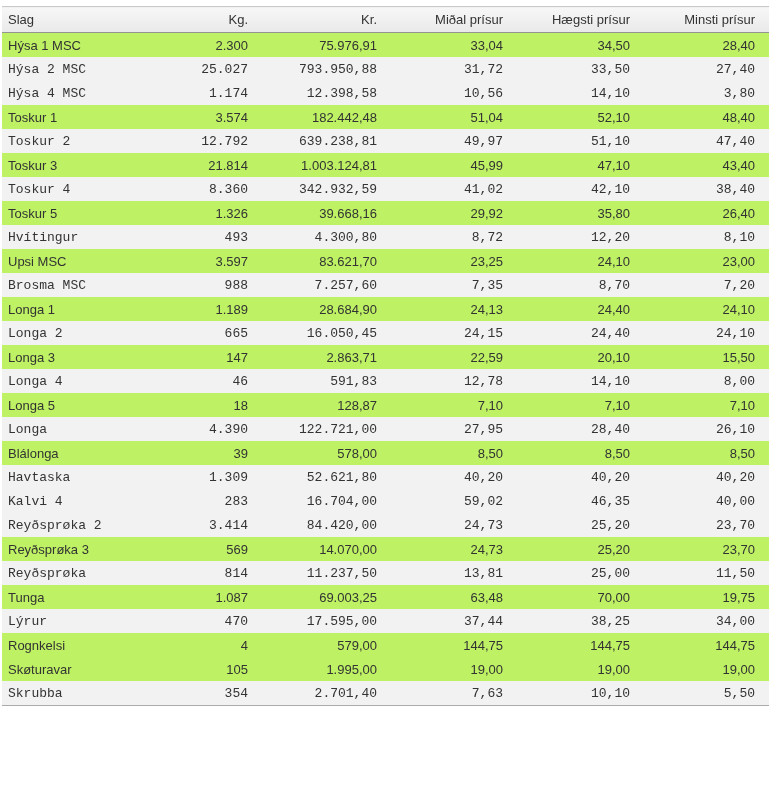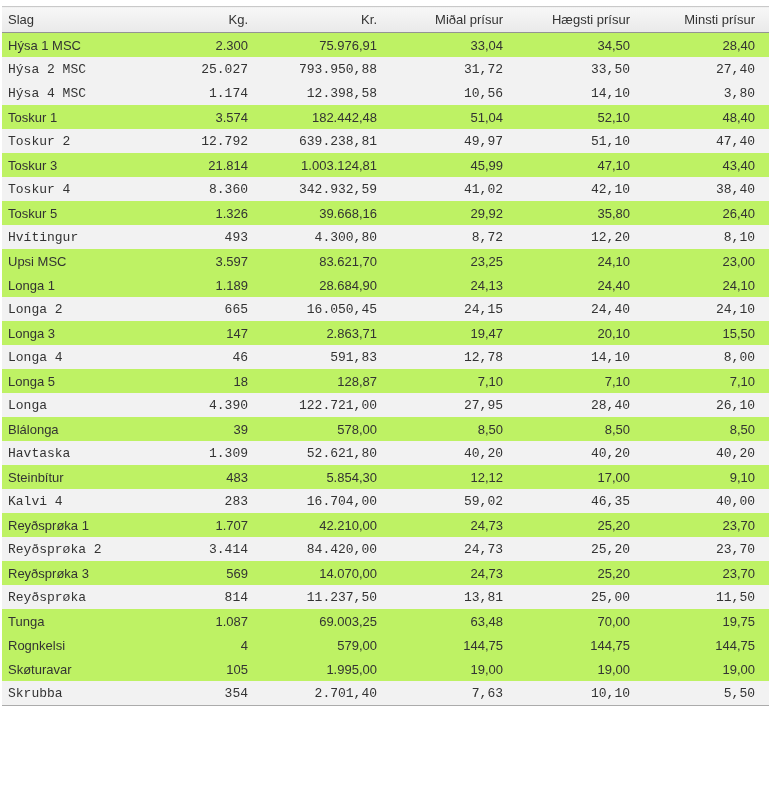--- a/index.html
+++ b/index.html
@@ -151,41 +151,49 @@
     <td>8,10</td>
   </tr>
         <tr>
     <td class="col-slag">Upsi MSC</td>
     <td>3.597</td>
     <td>83.621,70</td>
     <td>23,25</td>
     <td>24,10</td>
     <td>23,00</td>
   </tr>
+        <tr class="alt">
+    <td class="col-slag">Brosma MSC</td>
+    <td>988</td>
+    <td>7.257,60</td>
+    <td>7,35</td>
+    <td>8,70</td>
+    <td>7,20</td>
+  </tr>
         <tr>
     <td class="col-slag">Longa 1</td>
     <td>1.189</td>
     <td>28.684,90</td>
     <td>24,13</td>
     <td>24,40</td>
     <td>24,10</td>
   </tr>
         <tr class="alt">
     <td class="col-slag">Longa 2</td>
     <td>665</td>
     <td>16.050,45</td>
     <td>24,15</td>
     <td>24,40</td>
     <td>24,10</td>
   </tr>
         <tr>
     <td class="col-slag">Longa 3</td>
     <td>147</td>
     <td>2.863,71</td>
-    <td>19,47</td>
+    <td>22,59</td>
     <td>20,10</td>
     <td>15,50</td>
   </tr>
         <tr class="alt">
     <td class="col-slag">Longa 4</td>
     <td>46</td>
     <td>591,83</td>
     <td>12,78</td>
     <td>14,10</td>
     <td>8,00</td>
@@ -215,44 +223,28 @@
     <td>8,50</td>
   </tr>
         <tr class="alt">
     <td class="col-slag">Havtaska</td>
     <td>1.309</td>
     <td>52.621,80</td>
     <td>40,20</td>
     <td>40,20</td>
     <td>40,20</td>
   </tr>
-        <tr>
-    <td class="col-slag">Steinbítur</td>
-    <td>483</td>
-    <td>5.854,30</td>
-    <td>12,12</td>
-    <td>17,00</td>
-    <td>9,10</td>
-  </tr>
         <tr class="alt">
     <td class="col-slag">Kalvi 4</td>
     <td>283</td>
     <td>16.704,00</td>
     <td>59,02</td>
     <td>46,35</td>
     <td>40,00</td>
   </tr>
-        <tr>
-    <td class="col-slag">Reyðsprøka 1</td>
-    <td>1.707</td>
-    <td>42.210,00</td>
-    <td>24,73</td>
-    <td>25,20</td>
-    <td>23,70</td>
-  </tr>
         <tr class="alt">
     <td class="col-slag">Reyðsprøka 2</td>
     <td>3.414</td>
     <td>84.420,00</td>
     <td>24,73</td>
     <td>25,20</td>
     <td>23,70</td>
   </tr>
         <tr>
     <td class="col-slag">Reyðsprøka 3</td>
@@ -271,20 +263,28 @@
     <td>11,50</td>
   </tr>
         <tr>
     <td class="col-slag">Tunga</td>
     <td>1.087</td>
     <td>69.003,25</td>
     <td>63,48</td>
     <td>70,00</td>
     <td>19,75</td>
   </tr>
+        <tr class="alt">
+    <td class="col-slag">Lýrur</td>
+    <td>470</td>
+    <td>17.595,00</td>
+    <td>37,44</td>
+    <td>38,25</td>
+    <td>34,00</td>
+  </tr>
         <tr>
     <td class="col-slag">Rognkelsi</td>
     <td>4</td>
     <td>579,00</td>
     <td>144,75</td>
     <td>144,75</td>
     <td>144,75</td>
   </tr>
         <tr>
     <td class="col-slag">Skøturavar</td>

